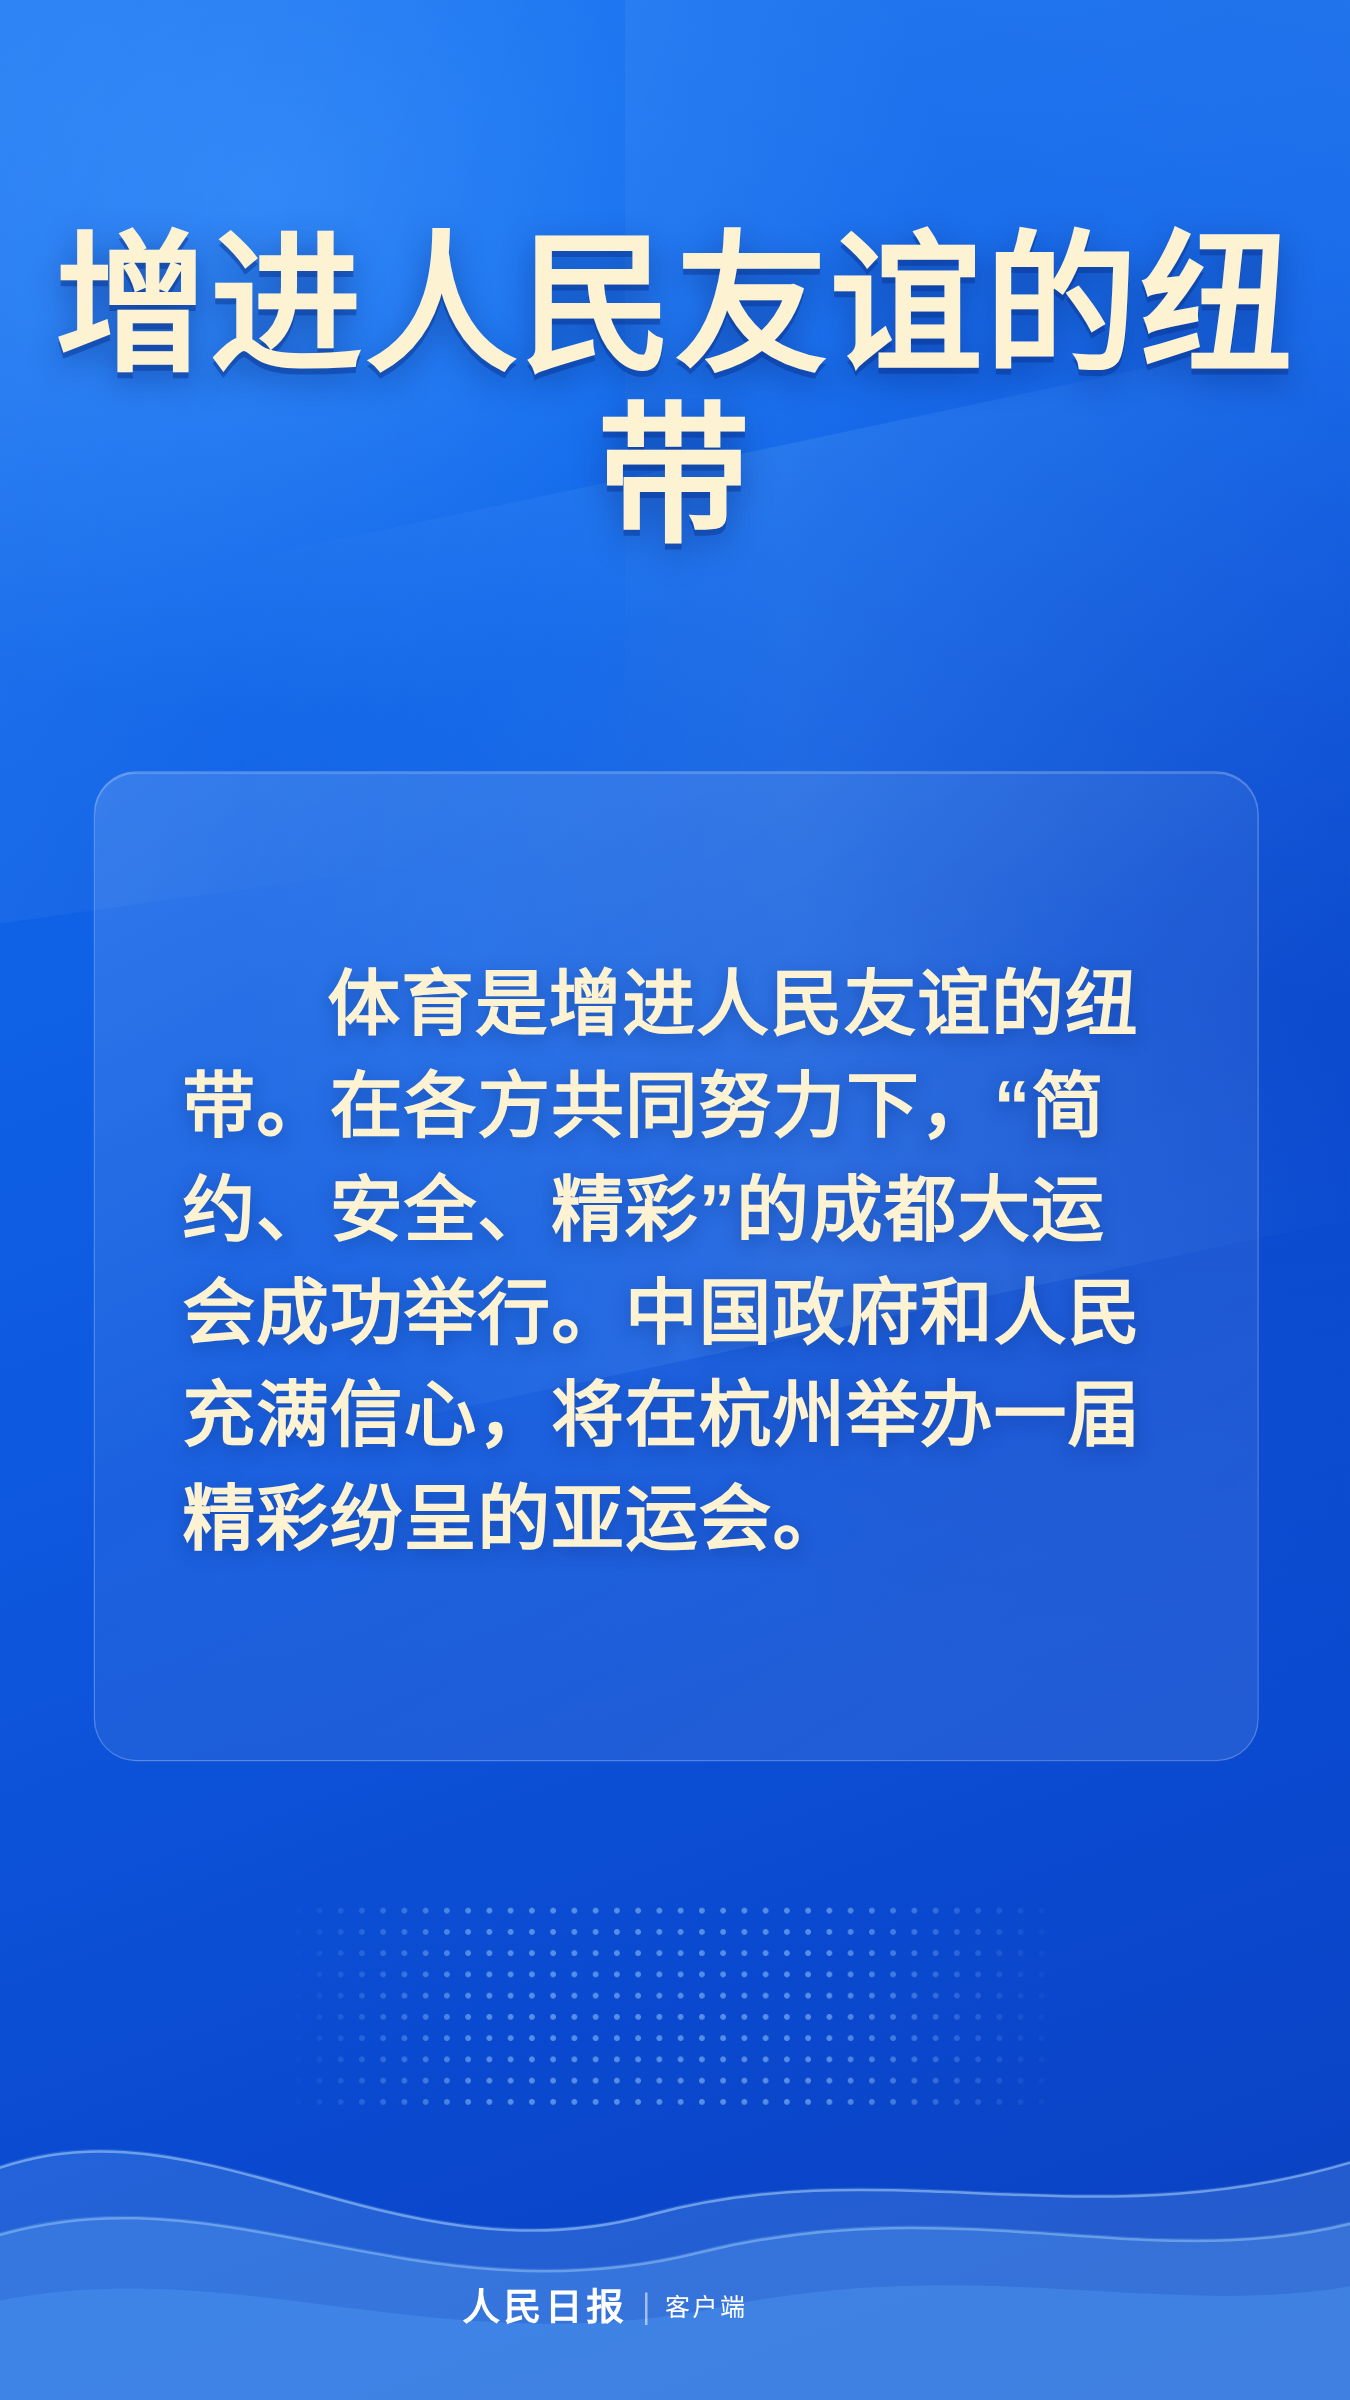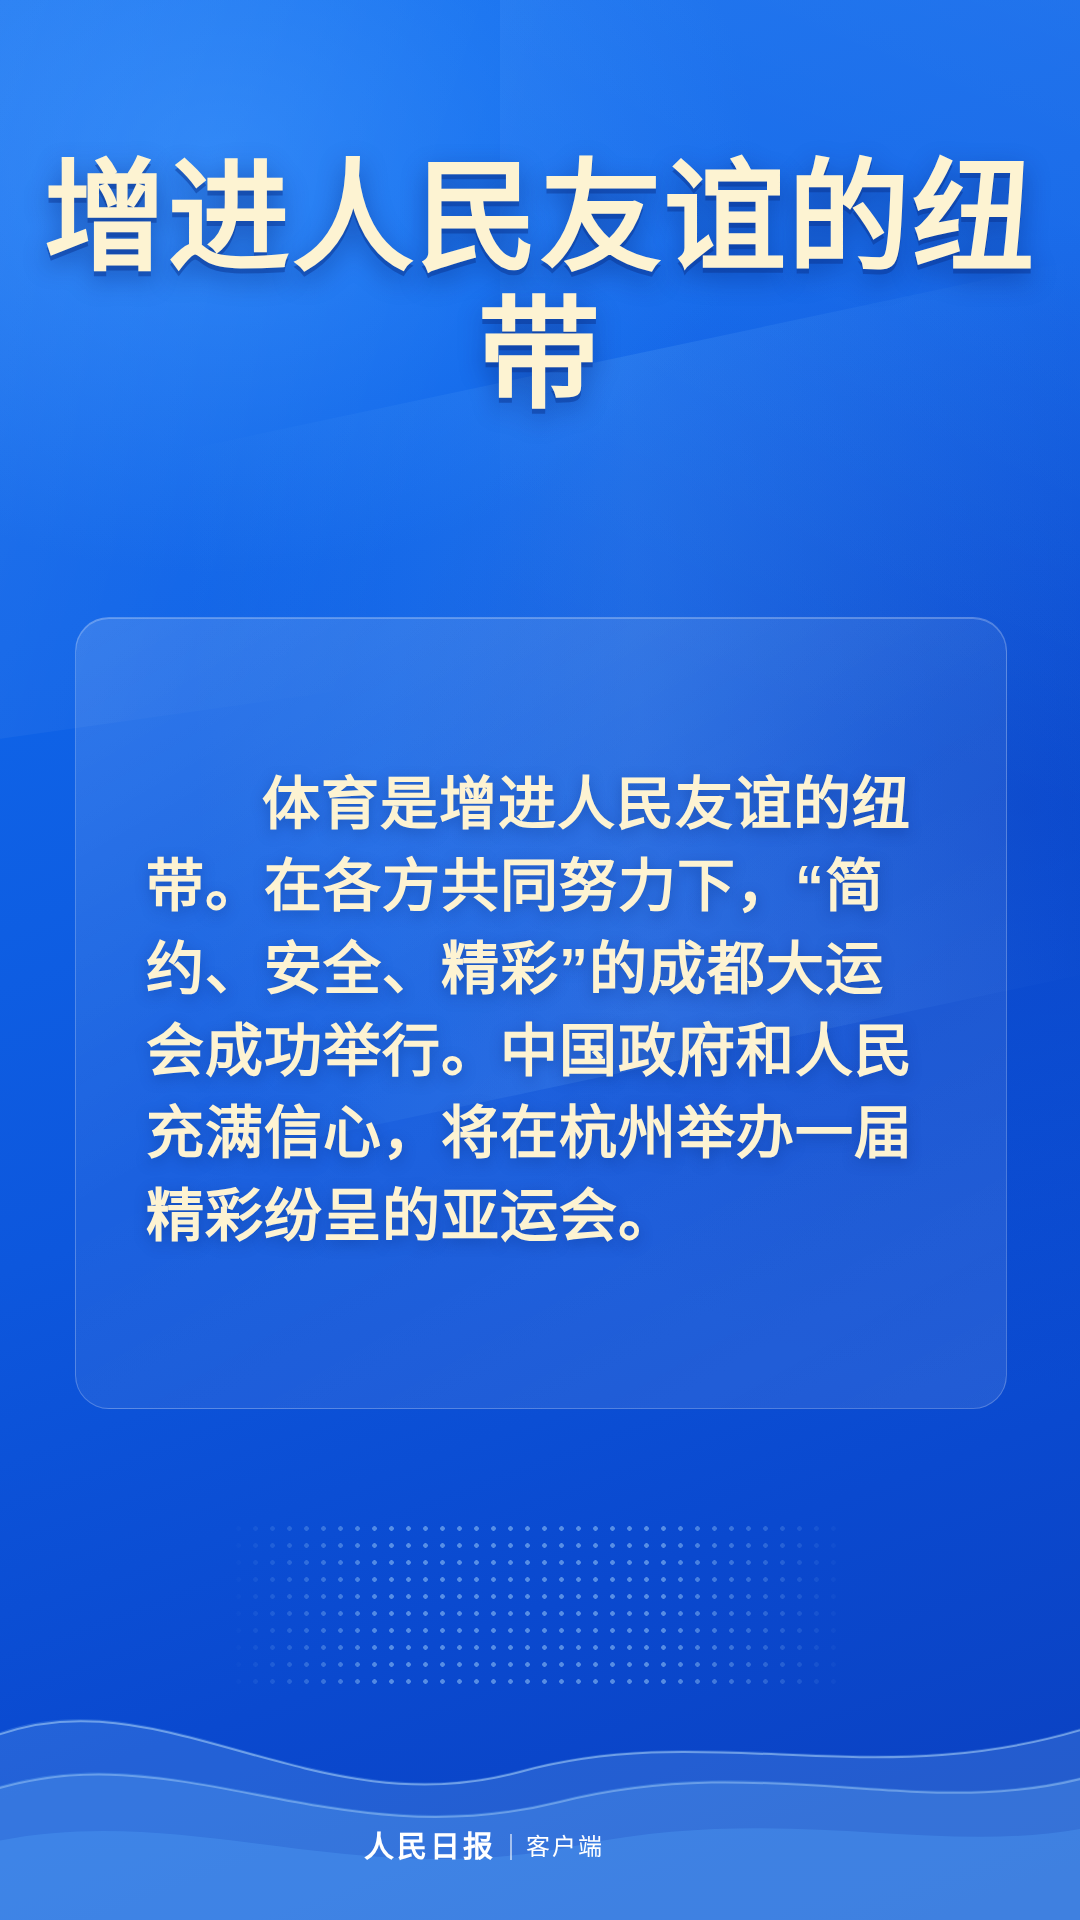--- a/index.html
+++ b/index.html
@@ -61,21 +61,21 @@
   .headline-line {
     color: #fdf3d2;
     font-weight: 700;
     letter-spacing: 2px;
     line-height: 1.12;
     text-shadow:
       0 5px 0 rgba(8,48,140,0.45),
       0 10px 26px rgba(4,32,110,0.45);
   }
   .headline-line.l1 { font-size: 122px; }
-  .headline-line.l2 { font-size: 122px; margin-top: 0; }
+  .headline-line.l2 { font-size: 122px; margin-top: 26px; }
 
   
   .card {
     position: absolute;
     left: 75px;
     top: 578px;
     width: 930px;
     height: 790px;
     border-radius: 34px;
     background: linear-gradient(150deg, rgba(255,255,255,0.14) 0%, rgba(255,255,255,0.06) 45%, rgba(255,255,255,0.10) 100%);
@@ -169,21 +169,21 @@
     color: #ffffff;
     letter-spacing: 3px;
     line-height: 1;
   }
   .footer-sep {
     width: 2px;
     height: 26px;
     background: rgba(255,255,255,0.55);
   }
   .footer-app {
-    font-size: 24px;
+    font-size: 20px;
     color: #ffffff;
     letter-spacing: 2px;
     line-height: 1;
   }
 </style>
 </head>
 <body>
 
 <div class="poster">
 

